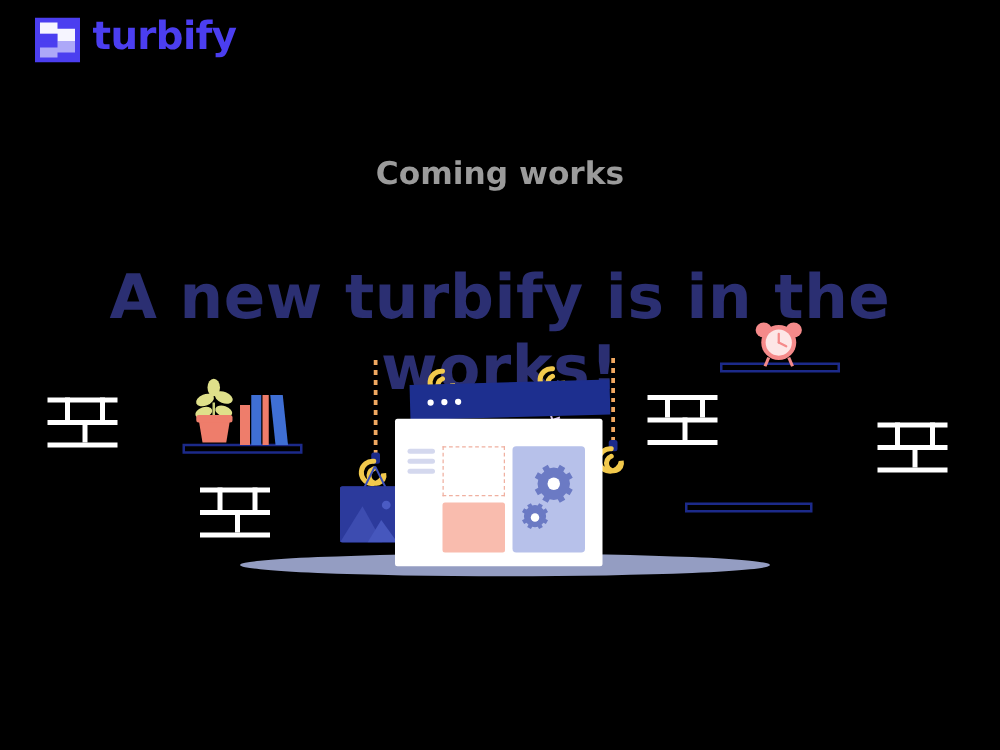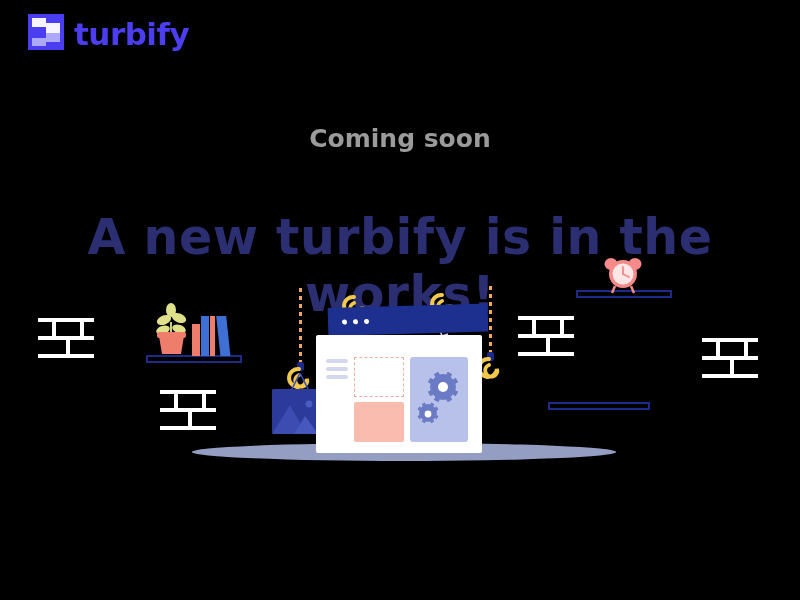--- a/index.html
+++ b/index.html
@@ -14,21 +14,21 @@
     font-family: "Liberation Sans", sans-serif;
     position: relative;
   }
 
   
   #header {
     position: absolute;
     top: 14px;
     left: 28px;
     display: flex;
-    align-items: flex-end;
+    align-items: flex-start;
     gap: 10px;
   }
   #logo-mark {
     width: 36px;
     height: 36px;
     display: block;
   }
   #logo-wordmark {
     font-size: 31px;
     font-weight: bold;
@@ -214,21 +214,21 @@
     <svg id="logo-mark" viewBox="0 0 36 36">
       <rect x="0" y="0" width="36" height="36" fill="#4b3ef0"></rect>
       <polygon points="4,13 18,13 18,19 32,19 32,9 18,9 18,4 4,4" fill="#ffffff" opacity="0.95"></polygon>
       <polygon points="4,24 18,24 18,19 32,19 32,28 18,28 18,32 4,32" fill="#ffffff" opacity="0.55"></polygon>
       <polygon points="4,13 18,13 18,19 4,19" fill="#4b3ef0" opacity="0.35"></polygon>
     </svg>
   </span>
   <span id="logo-wordmark">turbify</span>
 </div>
 
-<div id="eyebrow">Coming soon</div>
+<div id="eyebrow">Coming works</div>
 <h1 id="headline">A new turbify is in the works!</h1>
 
 <div id="illustration">
 
   <div id="ground-shadow"></div>
 
   <div class="brick-group" style="left:38px; top:78px; width:56px; height:44px;">
     <div class="brick-line" style="left:0;  top:0;  width:56px;"></div>
     <div class="brick-line" style="left:0;  top:18px; width:56px;"></div>
     <div class="brick-line" style="left:0;  top:36px; width:56px;"></div>

